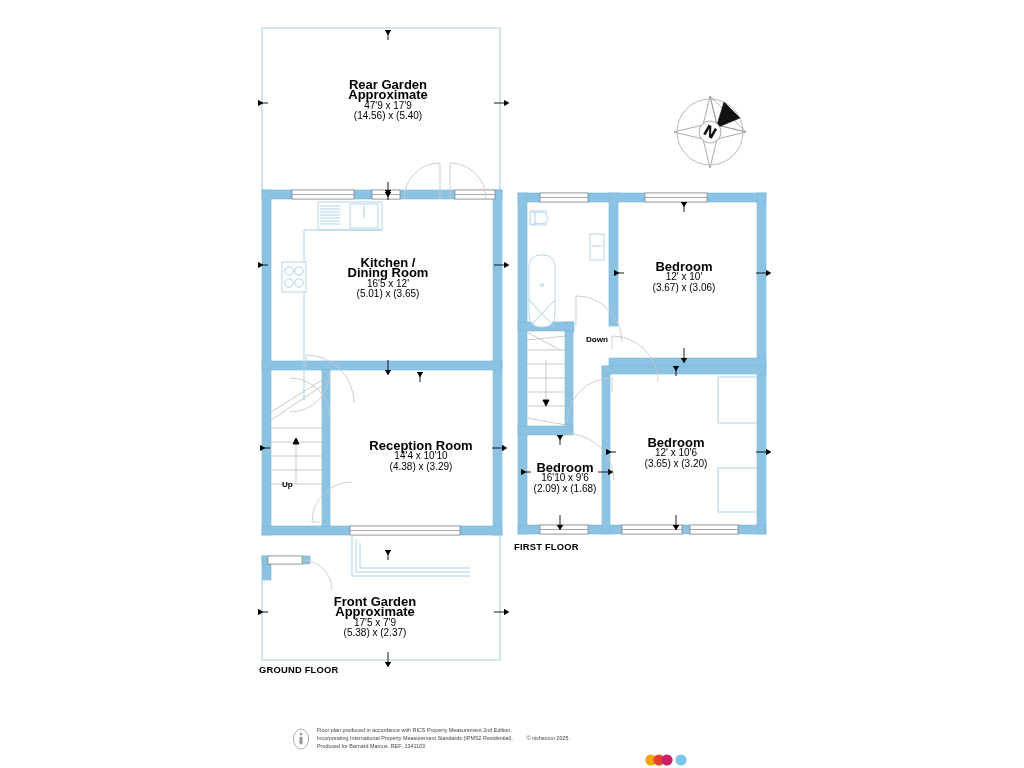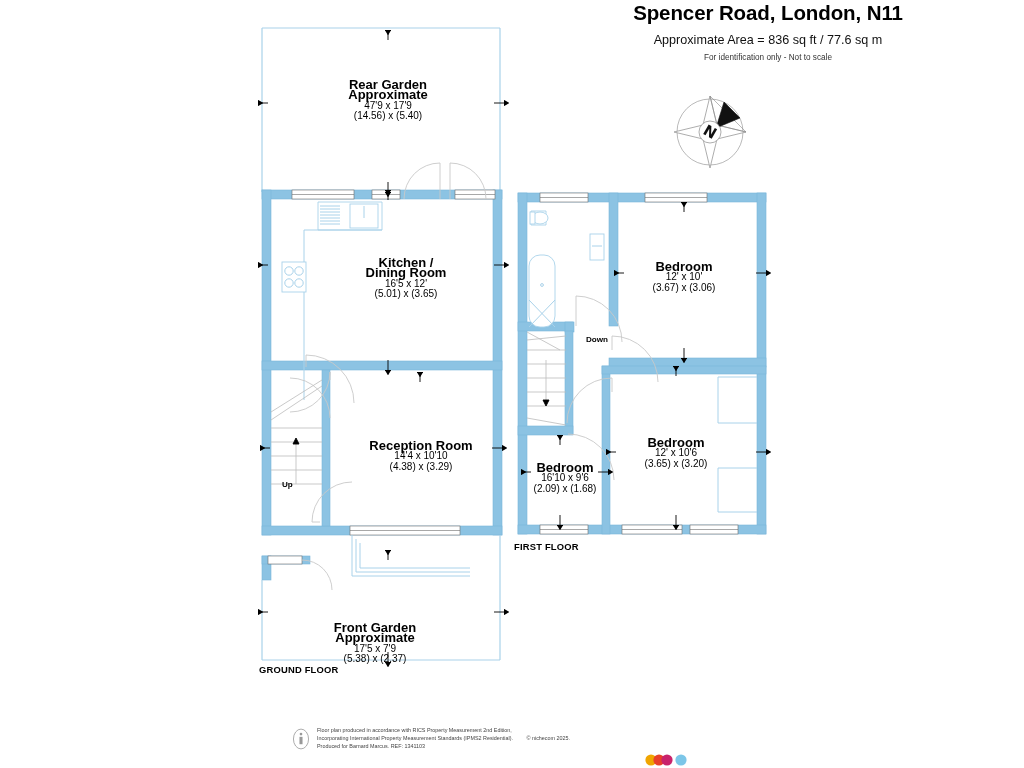--- a/index.html
+++ b/index.html
@@ -139,25 +139,20 @@
     color: #333;
     letter-spacing: 0.1px;
     font-family: "DejaVu Sans", sans-serif;
   }
 </style>
 </head>
 <body>
 
 <div id="stage">
 
-  <div class="header">
-    <div class="title">Spencer Road, London, N11</div>
-    <div class="subtitle">Approximate Area = 836 sq ft / 77.6 sq m</div>
-    <div class="disclaimer">For identification only - Not to scale</div>
-  </div>
 
   <svg class="plan" width="1024" height="768" viewBox="0 0 1024 768">
 
     <defs>
       <style>
         .wall   { fill:#8cc3e3; stroke:#79b6da; stroke-width:0.6; }
         .thin   { fill:none; stroke:#a9d2ea; stroke-width:1; }
         .gthin  { fill:none; stroke:#b9d9ed; stroke-width:1; }
         .fix    { fill:#ffffff; stroke:#a9d2ea; stroke-width:0.9; }
         .door   { fill:none; stroke:#c8c8c8; stroke-width:0.9; }
@@ -391,34 +386,34 @@
 
   </svg>
 
   <div class="lbl" style="left:329px; top:80px; width:118px;">
     <div class="nm">Rear Garden</div>
     <div class="nm">Approximate</div>
     <div class="dim">47'9 x 17'9</div>
     <div class="dim">(14.56) x (5.40)</div>
   </div>
 
-  <div class="lbl" style="left:347px; top:258px; width:118px;">
+  <div class="lbl" style="left:329px; top:258px; width:118px;">
     <div class="nm">Kitchen /</div>
     <div class="nm">Dining Room</div>
     <div class="dim">16'5 x 12'</div>
     <div class="dim">(5.01) x (3.65)</div>
   </div>
 
   <div class="lbl" style="left:362px; top:441px; width:118px;">
     <div class="nm">Reception Room</div>
     <div class="dim">14'4 x 10'10</div>
     <div class="dim">(4.38) x (3.29)</div>
   </div>
 
-  <div class="lbl" style="left:316px; top:597px; width:118px;margin-top:26px;">
+  <div class="lbl" style="left:316px; top:597px; width:118px;">
     <div class="nm">Front Garden</div>
     <div class="nm">Approximate</div>
     <div class="dim">17'5 x 7'9</div>
     <div class="dim">(5.38) x (2.37)</div>
   </div>
 
   <div class="lbl" style="left:625px; top:262px; width:118px;">
     <div class="nm">Bedroom</div>
     <div class="dim">12' x 10'</div>
     <div class="dim">(3.67) x (3.06)</div>

